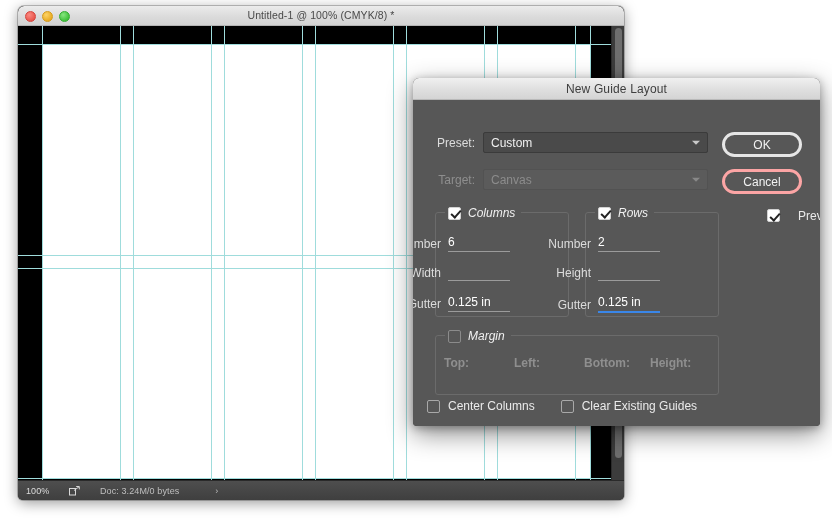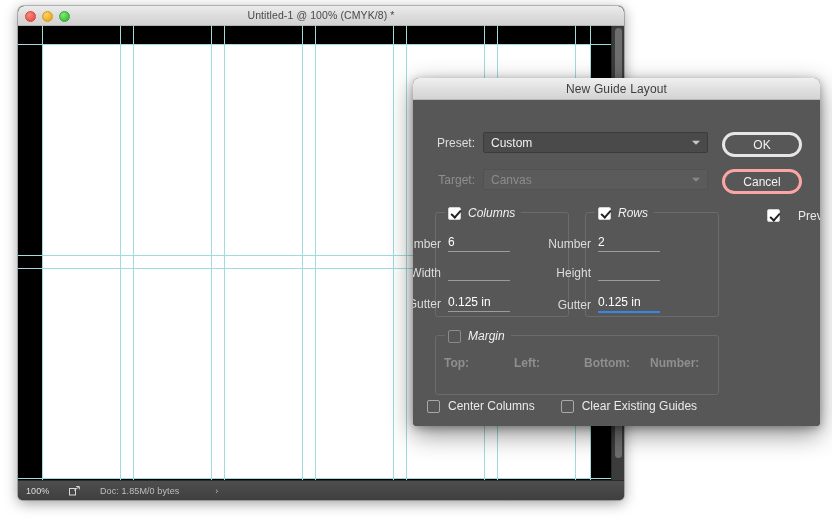--- a/index.html
+++ b/index.html
@@ -423,21 +423,21 @@
 
     <div class="ps-statusbar">
       <span class="zoom-level">100%</span>
       <span class="export-icon">
         <svg width="11" height="10" viewBox="0 0 11 10" aria-hidden="true">
           <rect x="0.5" y="2.5" width="6" height="6.5" fill="none" stroke="#d8d8d8" stroke-width="1"></rect>
           <path d="M5 4.5 L10 0.8" stroke="#d8d8d8" stroke-width="1" fill="none"></path>
           <path d="M7.2 0.5 L10.3 0.5 L10.3 3.4" stroke="#d8d8d8" stroke-width="1" fill="none"></path>
         </svg>
       </span>
-      <span class="doc-info">Doc: 1.85M/0 bytes</span>
+      <span class="doc-info">Doc: 3.24M/0 bytes</span>
       <span class="status-arrow">›</span>
     </div>
   </div>
 
   <div class="dialog">
 
     <div class="dlg-titlebar">
       <span class="dlg-title-text">New Guide Layout</span>
     </div>
 
@@ -522,21 +522,21 @@
         </div>
         <div class="mg-field" style="left:78px; top:20px;">
           <span class="mg-label">Left:</span>
           <span class="mg-line"></span>
         </div>
         <div class="mg-field" style="left:148px; top:20px;">
           <span class="mg-label">Bottom:</span>
           <span class="mg-line"></span>
         </div>
         <div class="mg-field" style="left:214px; top:20px;">
-          <span class="mg-label">Number:</span>
+          <span class="mg-label">Height:</span>
           <span class="mg-line"></span>
         </div>
       </div>
 
       <div class="bottom-row">
         <span class="cb unchecked"></span>
         <span class="cb-label">Center Columns</span>
         <span class="spacer"></span>
         <span class="cb unchecked"></span>
         <span class="cb-label">Clear Existing Guides</span>

